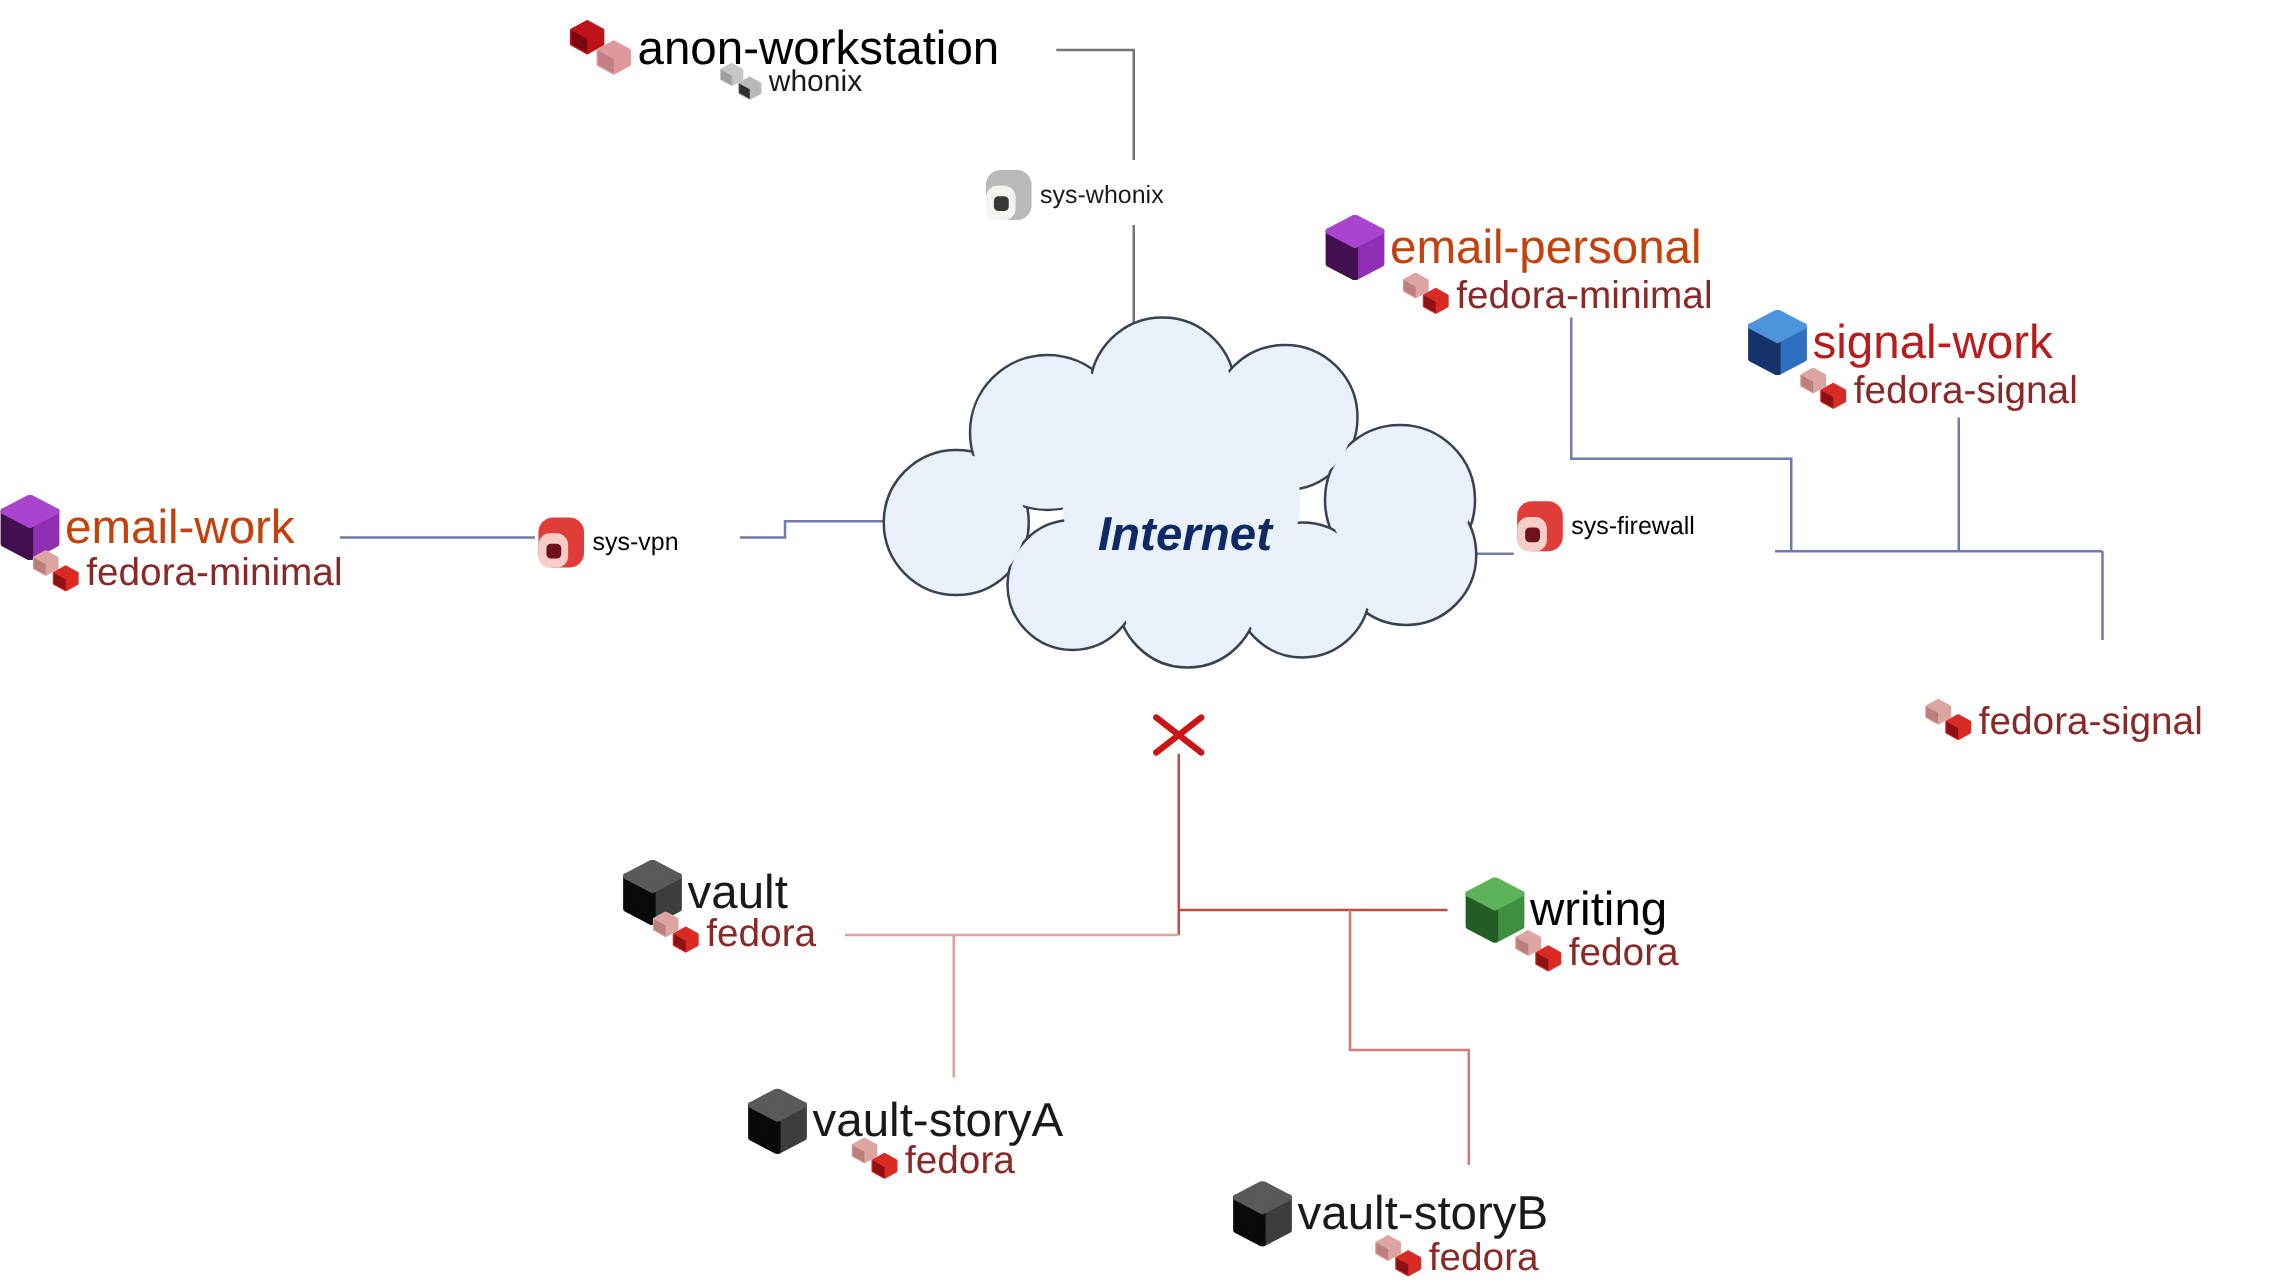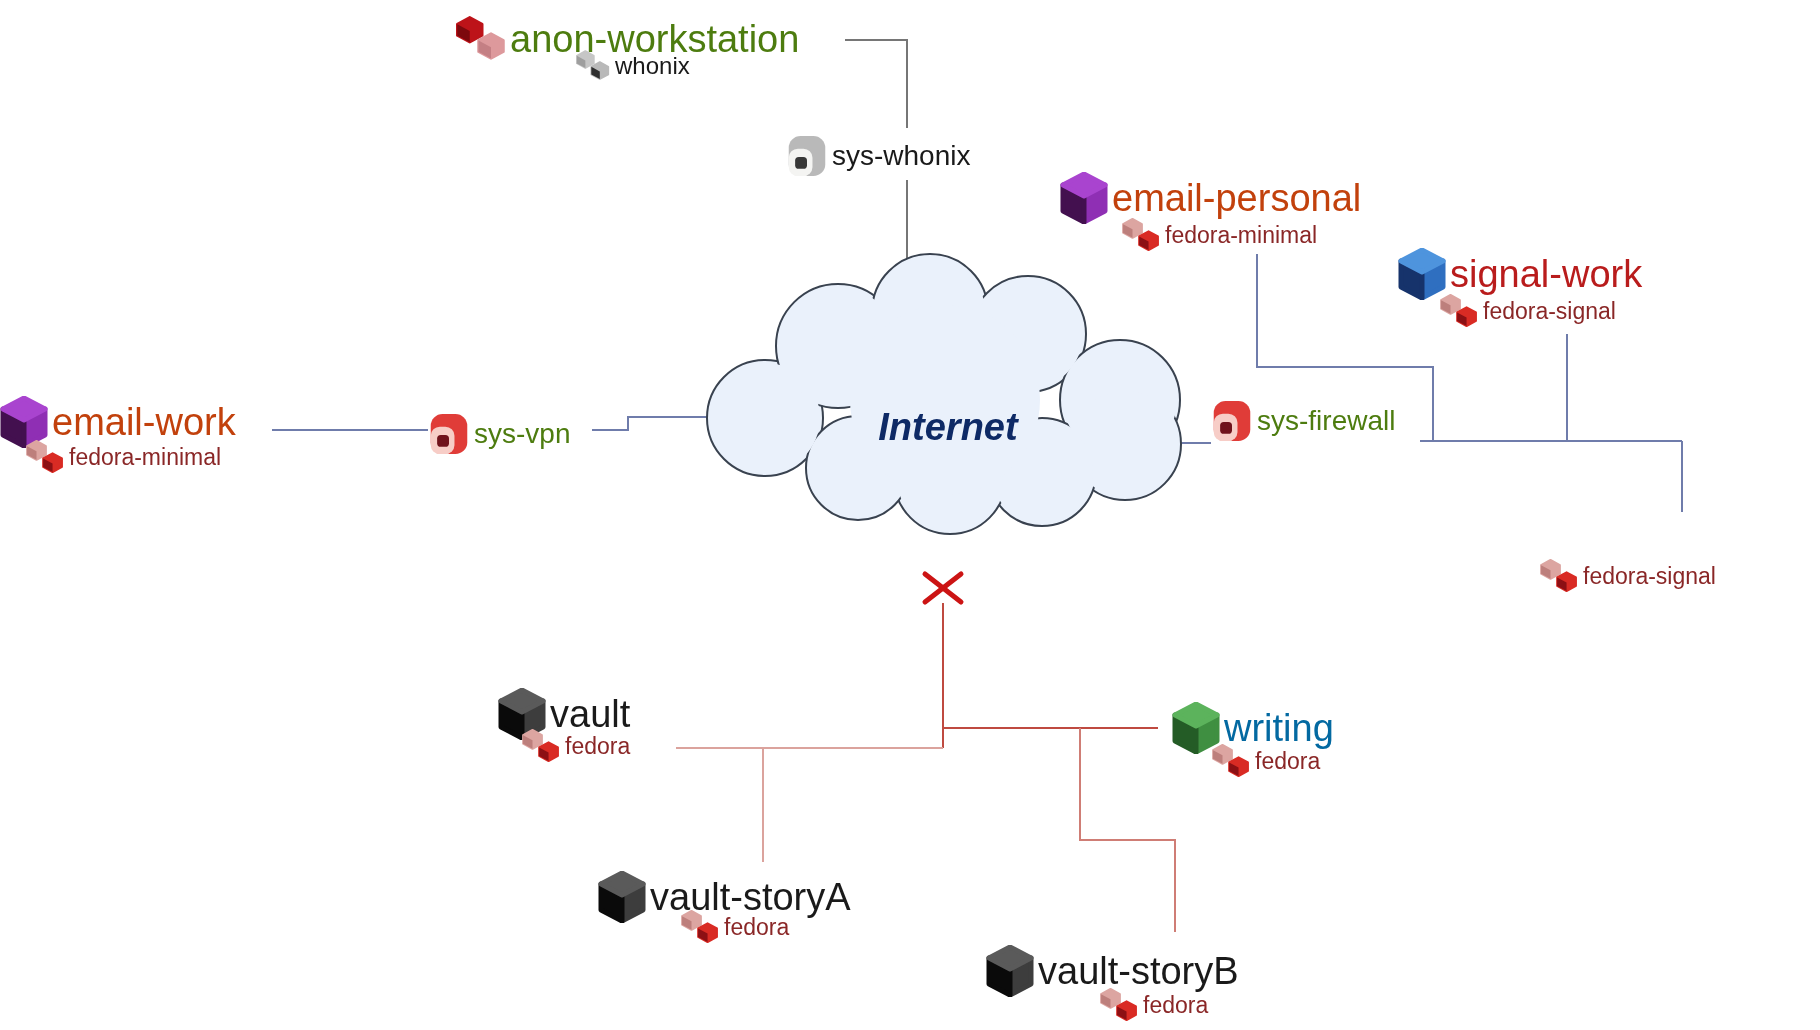--- a/index.html
+++ b/index.html
@@ -4,27 +4,27 @@
 <style>
   *{margin:0;padding:0;box-sizing:border-box}
   html,body{background:#fff}
   body{font-family:"Liberation Sans",sans-serif}
   #canvas{position:relative;width:1820px;height:1030px;background:#fff;overflow:hidden}
   .layer{position:absolute;left:0;top:0;width:1820px;height:1030px}
   .node,.sub{position:absolute;display:flex;align-items:center;white-space:nowrap;gap:5px}
   .node{gap:4px}
   .lbl{line-height:1;letter-spacing:0}
   .f38{font-size:38px}
-  .f30{font-size:28px}
+  .f30{font-size:20px}
   .f24{font-size:24px}
-  .f23{font-size:23px}
-  .c-red{color:#4d7c0f}
+  .f23{font-size:31px}
+  .c-red{color:#000000}
   .c-purple{color:#c2410c}
   .c-blue{color:#b91c1c}
-  .c-green{color:#0369a1}
+  .c-green{color:#000000}
   .c-black{color:#1a1a1a}
   .c-maroon{color:#8a2727}
   
   .q-purple{--q-top:#a944cf;--q-right:#8f2fb4;--q-left:#43104f}
   .q-blue{--q-top:#4e94dd;--q-right:#2f6fc0;--q-left:#16336b}
   .q-green{--q-top:#5cb35c;--q-right:#3f8f41;--q-left:#245c26}
   .q-dark{--q-top:#5a5a5a;--q-right:#3d3d3d;--q-left:#0a0a0a}
   .sys-red{--s-body:#e03c38;--s-face:#f7cdc7;--s-inner:#70121c}
   .sys-gray{--s-body:#b9b9b9;--s-face:#f4f4f2;--s-inner:#383838}
   .dc-fedora{--dc-a:#dca5a1;--dc-ad:#bd7f7c;--dc-b:#d92b24;--dc-bd:#8c1014}

